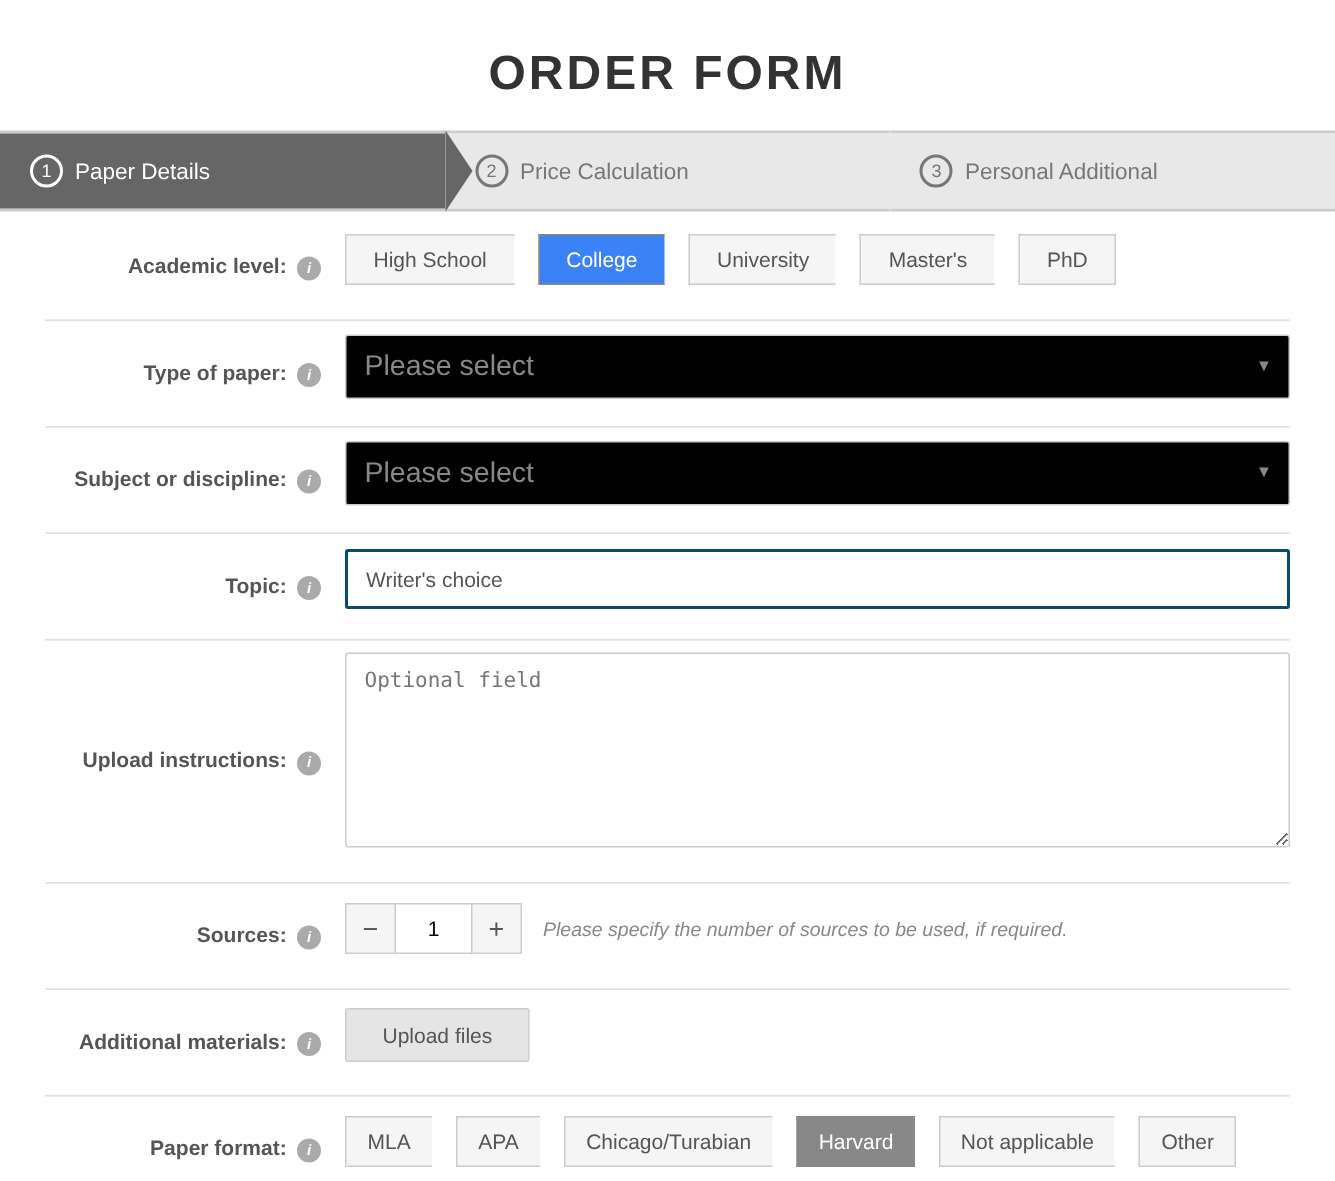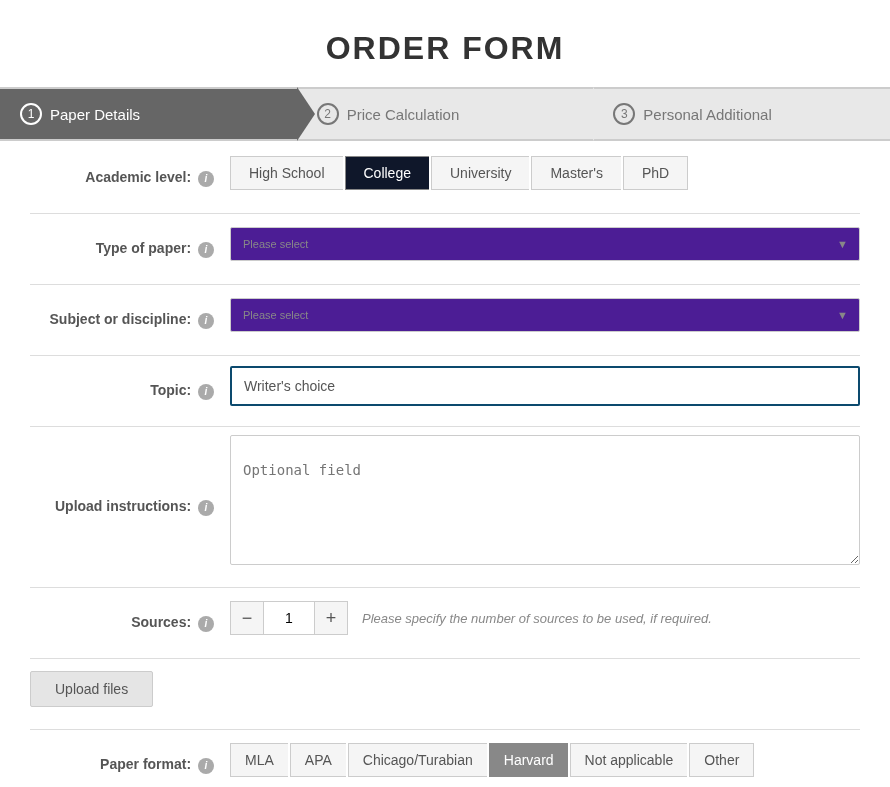--- a/index.html
+++ b/index.html
@@ -116,55 +116,55 @@
       flex-shrink: 0;
     }
 
     .form-content {
       flex: 1;
     }
 
     
     .button-group {
       display: flex;
-      gap: 2px;
+      gap: 16px;
     }
 
     .level-btn {
       padding: 8px 18px;
       border: 1px solid #ccc;
       background: #f5f5f5;
       color: #555;
       font-size: 14px;
       cursor: pointer;
       border-right: none;
     }
 
     .level-btn:last-child {
       border-right: 1px solid #ccc;
     }
 
     .level-btn.active {
-      background: #0f172a;
+      background: #3b82f6;
       color: #fff;
       border-color: #888;
     }
 
     
     .select-wrapper {
       position: relative;
       width: 100%;
     }
 
     .select-wrapper select {
       width: 100%;
       padding: 10px 36px 10px 12px;
       border: 1px solid #ccc;
-      background: #4c1d95;
-      font-size: 11px;
+      background: #000000;
+      font-size: 19px;
       color: #888;
       appearance: none;
       -webkit-appearance: none;
       cursor: pointer;
       border-radius: 2px;
     }
 
     .select-wrapper::after {
       content: '▼';
       position: absolute;
@@ -191,21 +191,21 @@
       border: 2px solid #0c4a6e;
       font-size: 14px;
       color: #555;
       border-radius: 2px;
     }
 
     
     .textarea-input {
       width: 100%;
       height: 130px;
-      padding: 26px 12px;
+      padding: 10px 12px;
       border: 1px solid #ccc;
       font-size: 14px;
       color: #aaa;
       resize: vertical;
       border-radius: 2px;
     }
 
     
     .sources-row {
       display: flex;
@@ -392,20 +392,24 @@
         <div class="counter-value">1</div>
         <button class="counter-btn">+</button>
         <span class="sources-note">Please specify the number of sources to be used, if required.</span>
       </div>
     </div>
   </div>
 
   <hr class="divider-line">
 
   <div class="form-row">
+    <div class="form-label">
+      <span>Additional materials:</span>
+      <span class="info-icon">i</span>
+    </div>
     <div class="form-content">
       <button class="upload-btn">Upload files</button>
     </div>
   </div>
 
   <hr class="divider-line">
 
   <div class="form-row">
     <div class="form-label">
       <span>Paper format:</span>

